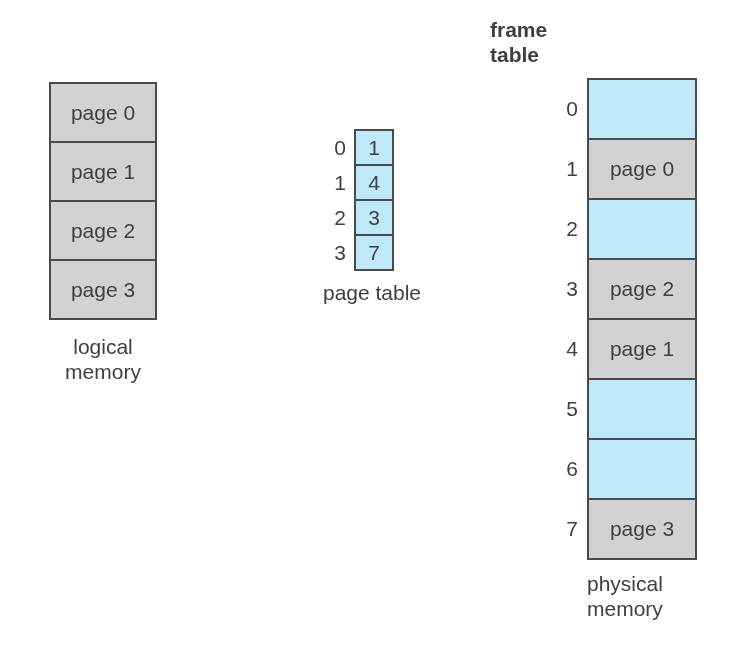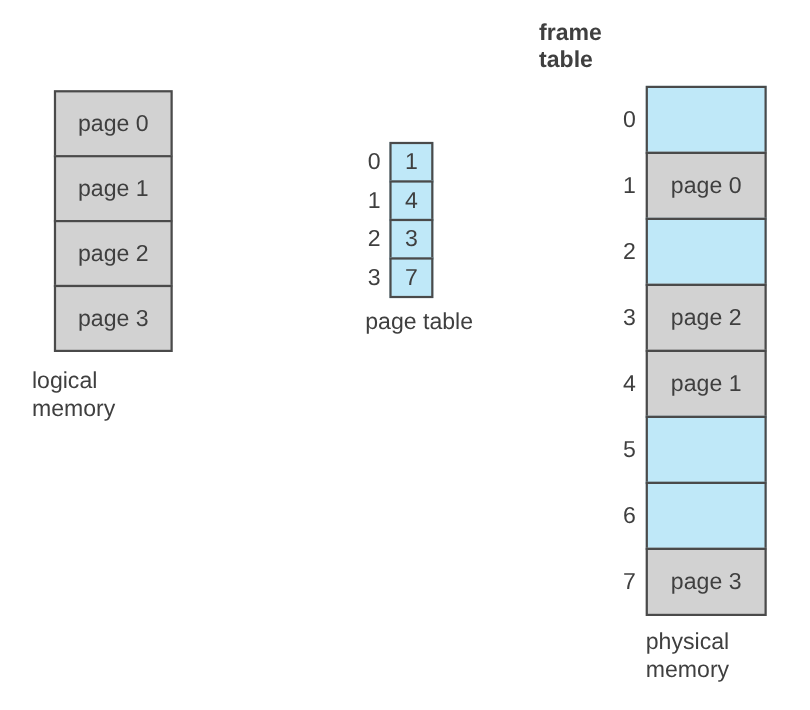--- a/index.html
+++ b/index.html
@@ -23,37 +23,38 @@
     align-items: center;
     justify-content: center;
   }
   .first { margin-top: 0; }
 
   
   .logical-column { position: absolute; left: 49px; top: 82px; }
   .logical-column .mem-cell { width: 108px; height: 61px; background: #d2d2d2; }
   .logical-label {
     position: absolute; left: 29px; top: 334px; width: 148px;
-    text-align: left; line-height: 25px;
+    text-align: center; line-height: 25px;
   }
 
   
   .page-table { position: absolute; left: 326px; top: 131px; }
   .pt-row { display: flex; margin-top: -2px; }
   .pt-index {
     width: 20px; margin-right: 8px;
     display: flex; align-items: center; justify-content: flex-end;
   }
   .pt-cell {
     box-sizing: border-box; width: 40px; height: 37px;
     border: 2px solid #4a4a4a; background: #bfe8f8;
     display: flex; align-items: center; justify-content: center;
   }
   .pt-label {
-    position: absolute; left: 332px; top: 281px; width: 120px;
+    position: absolute; left: 312px; top: 281px; width: 120px;
+    text-align: center;
   }
 
   
   .phys-header {
     position: absolute; left: 490px; top: 17px; width: 110px;
     line-height: 25px; font-weight: bold;
   }
   .phys-column { position: absolute; left: 548px; top: 80px; }
   .frame-row { display: flex; margin-top: -2px; }
   .frame-number {

